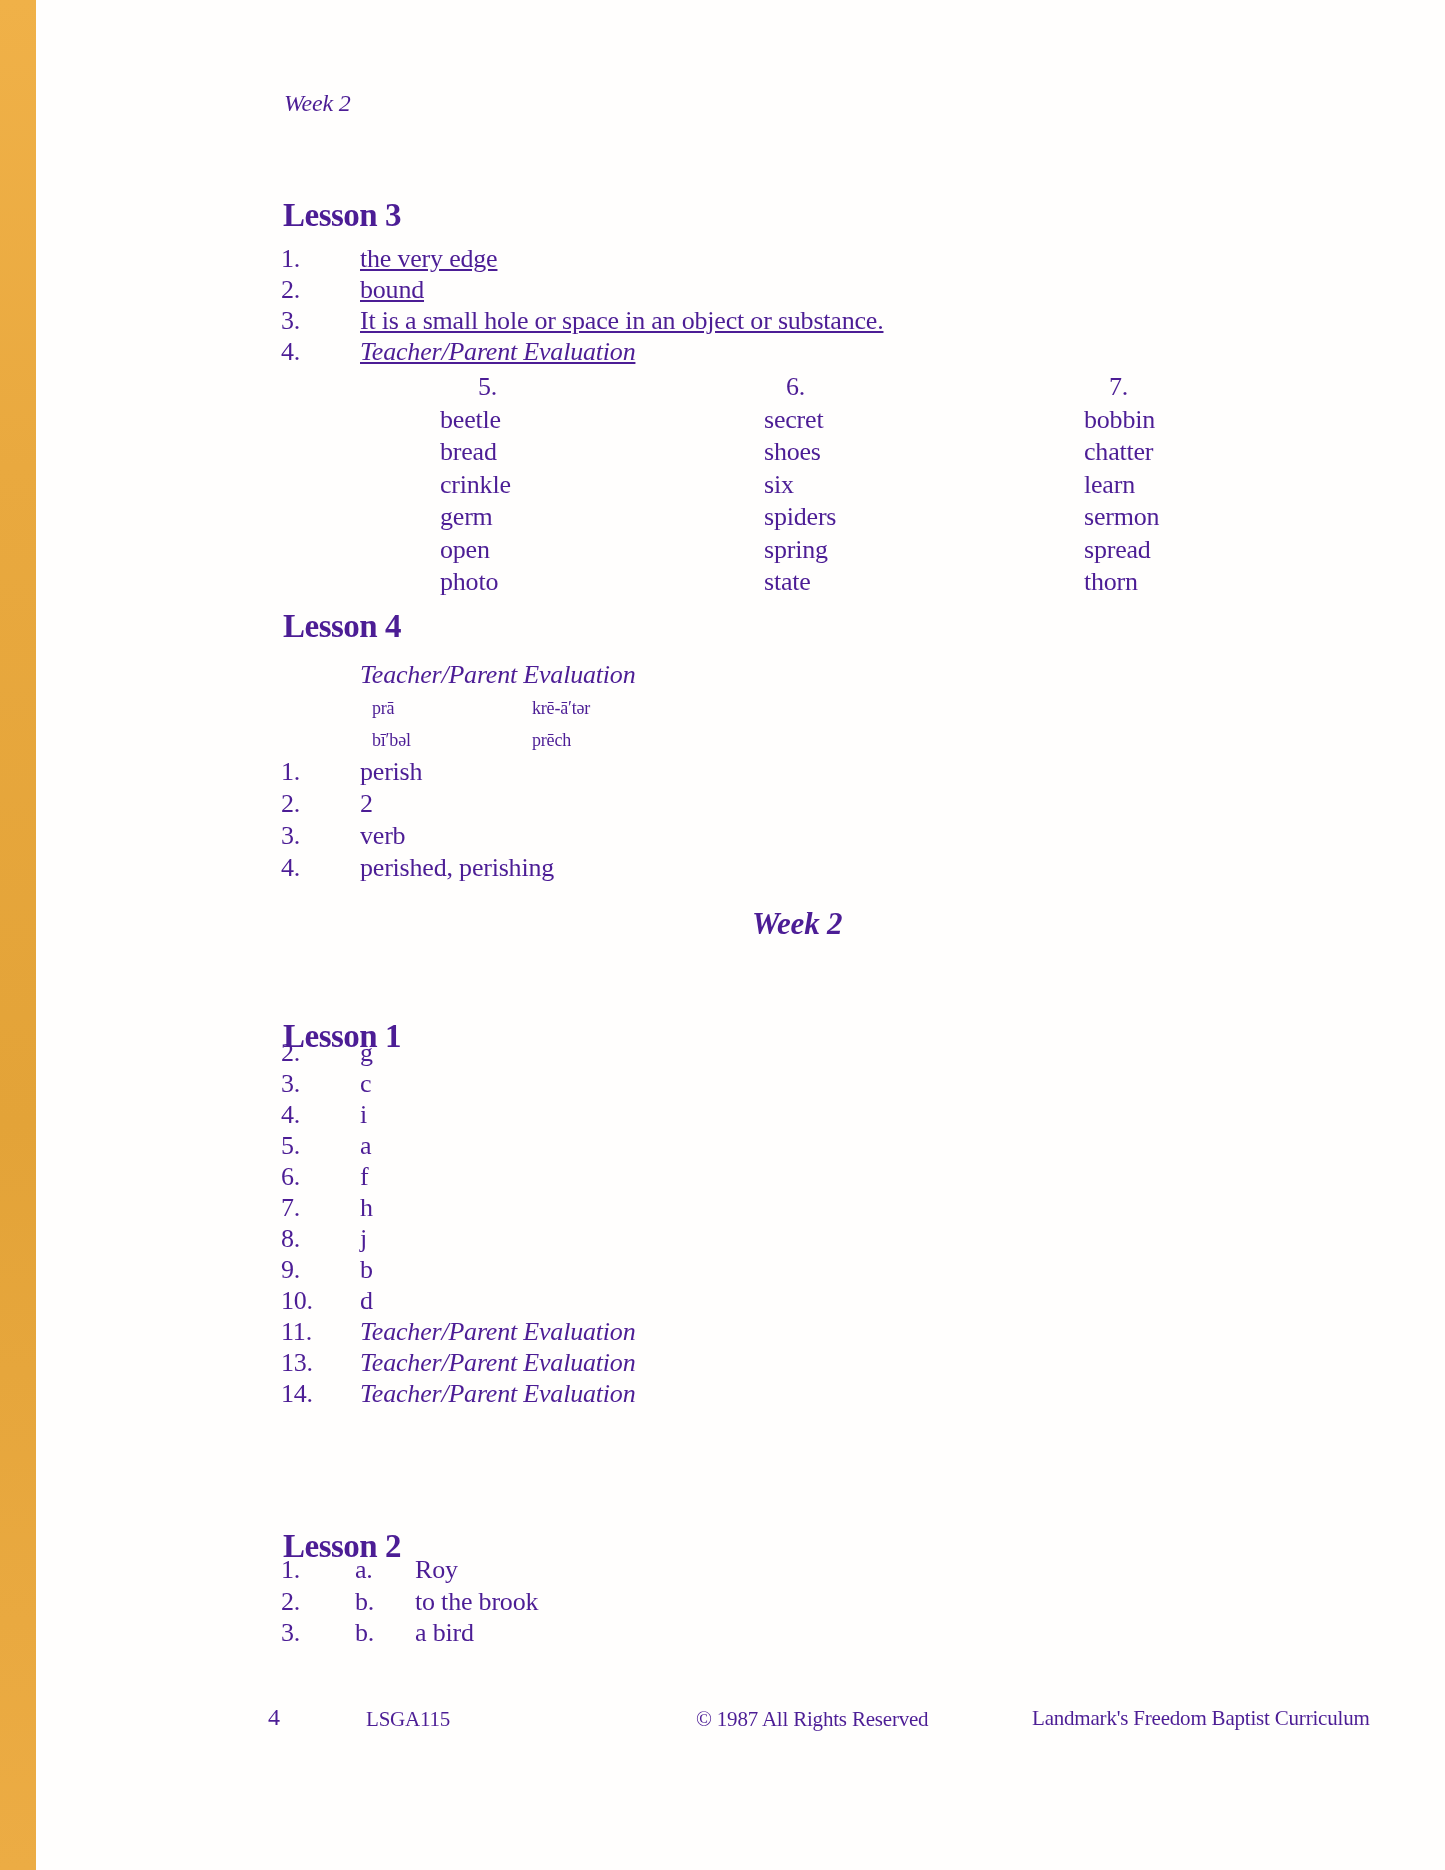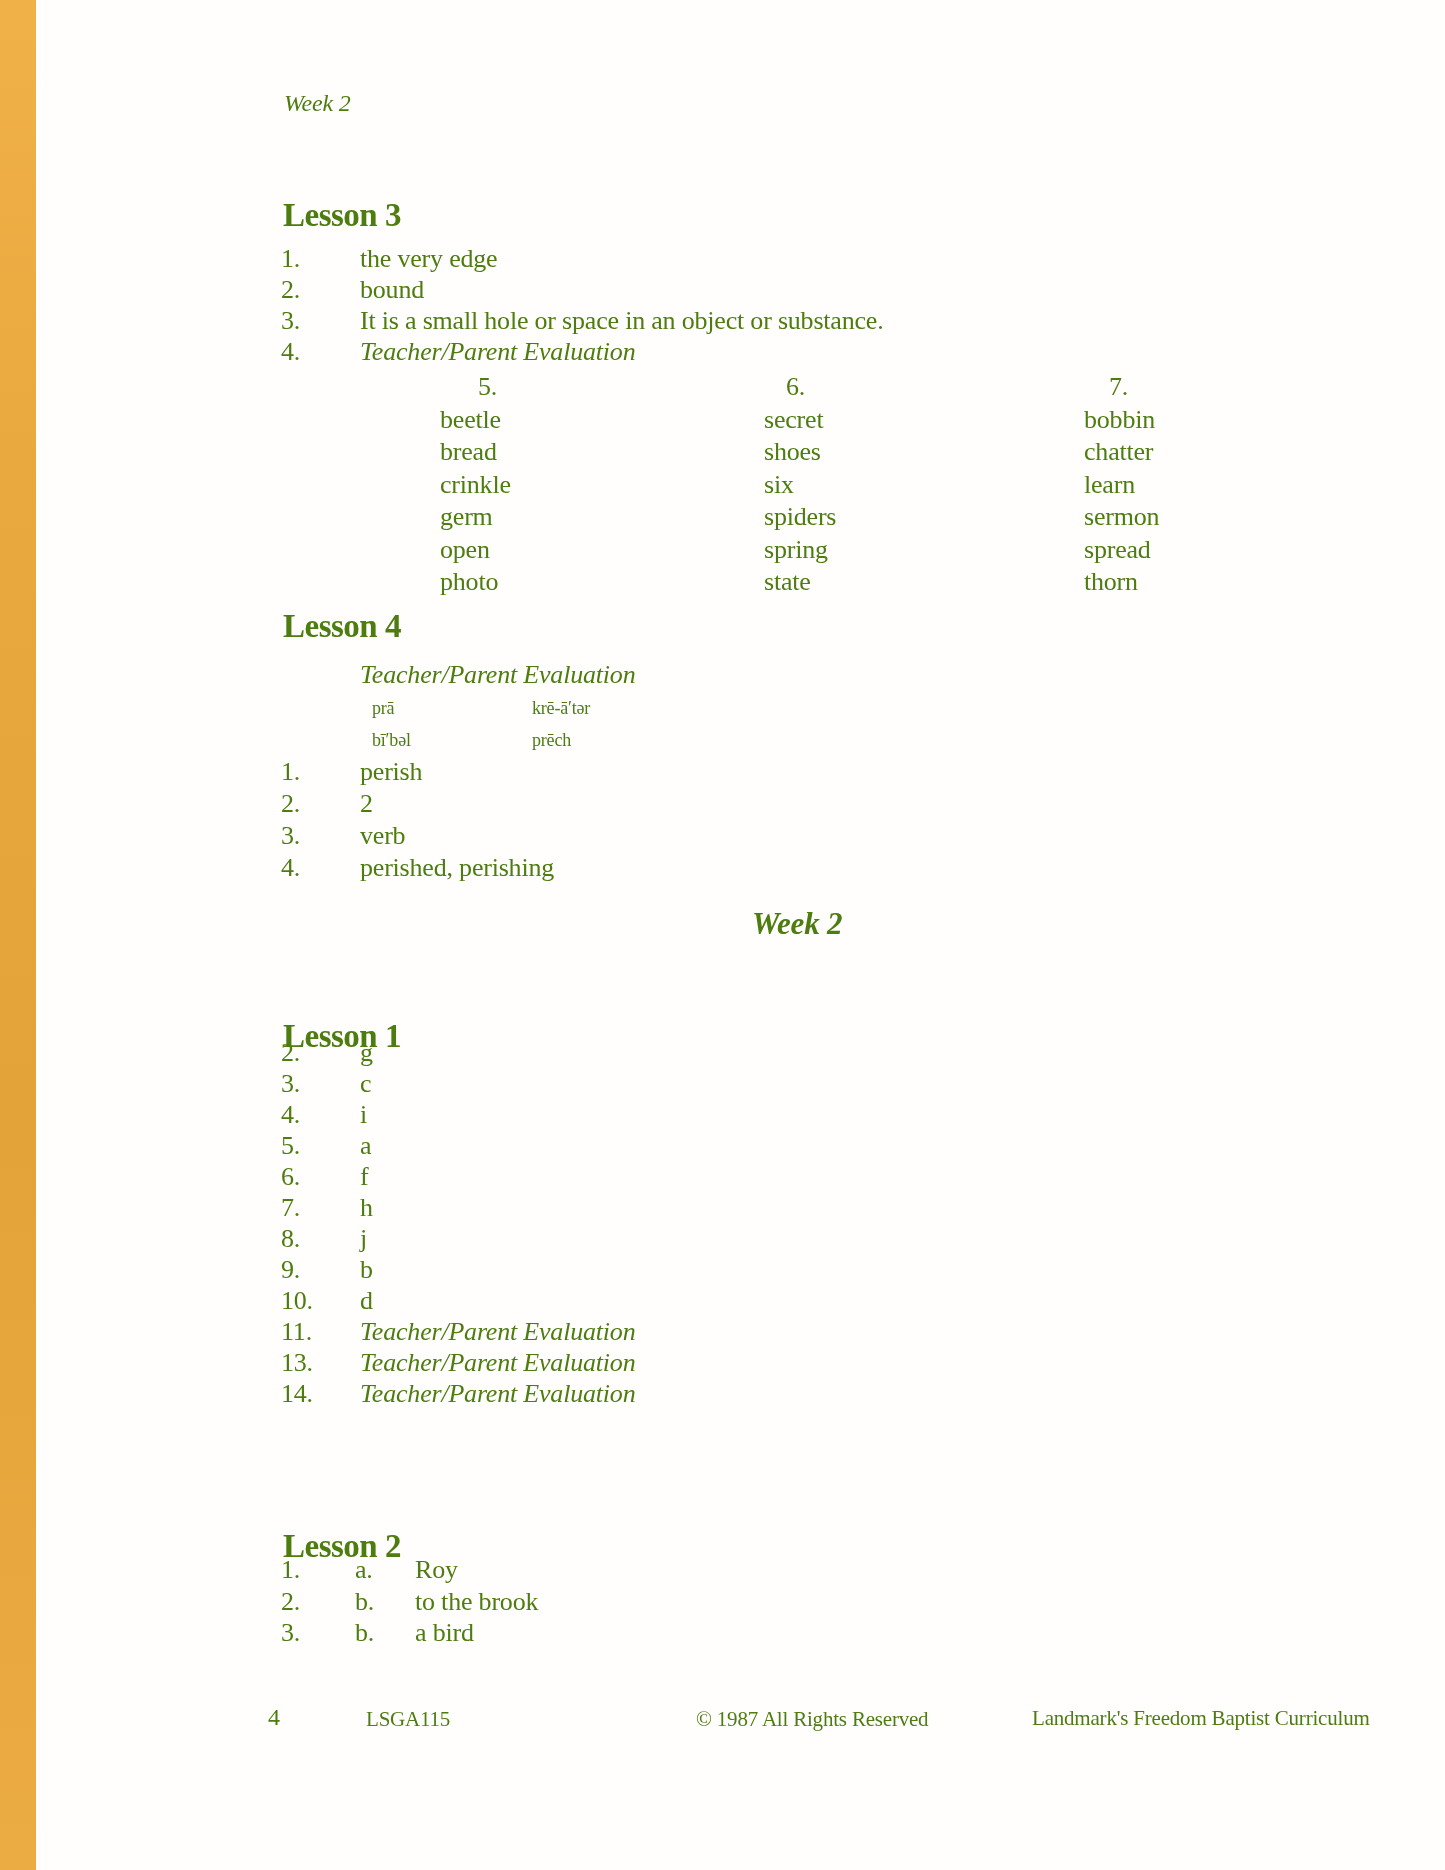--- a/index.html
+++ b/index.html
@@ -2,21 +2,21 @@
 <html><head>
 <meta charset="utf-8">
 <style>
   * { margin:0; padding:0; box-sizing:border-box; }
   html,body { background:#ffffff; }
   .page {
     position:relative;
     width:1445px; height:1870px;
     background:#fffefd;
     font-family:"Liberation Serif","DejaVu Serif",serif;
-    color:#4d7c0f;
+    color:#4c1d95;
     overflow:hidden;
     letter-spacing:-0.2px;
   }
   .edge-strip {
     position:absolute; left:0; top:0; width:36px; height:100%;
     background:linear-gradient(180deg,#f0b148 0%,#e9a93f 25%,#e3a338 60%,#ecac44 100%);
   }
   .italic { font-style:italic; }
   .running-header {
     position:absolute; left:284px; top:90px;
@@ -28,21 +28,21 @@
   }
   #lesson3-title { top:197px; }
   #lesson4-title { top:608px; }
   #lesson1-title { top:1018px; }
   #lesson2-title { top:1528px; }
 
   .answer-list {
     position:absolute; left:281px;
     list-style:none; font-size:26px; line-height:31px;
   }
-  #lesson3-list { top:243px; }
+  #lesson3-list { top:243px;text-decoration:underline; }
   #lesson4-list { top:756px; line-height:32px; }
   #lesson1-list { top:1037px; }
   #lesson2-list { top:1554px; line-height:31.5px; }
 
   .answer-list .num { display:inline-block; width:79px; }
   .answer-list .letter { display:inline-block; width:60px; }
   #lesson2-list .num { width:74px; }
 
   .word-col {
     position:absolute; top:371px;

